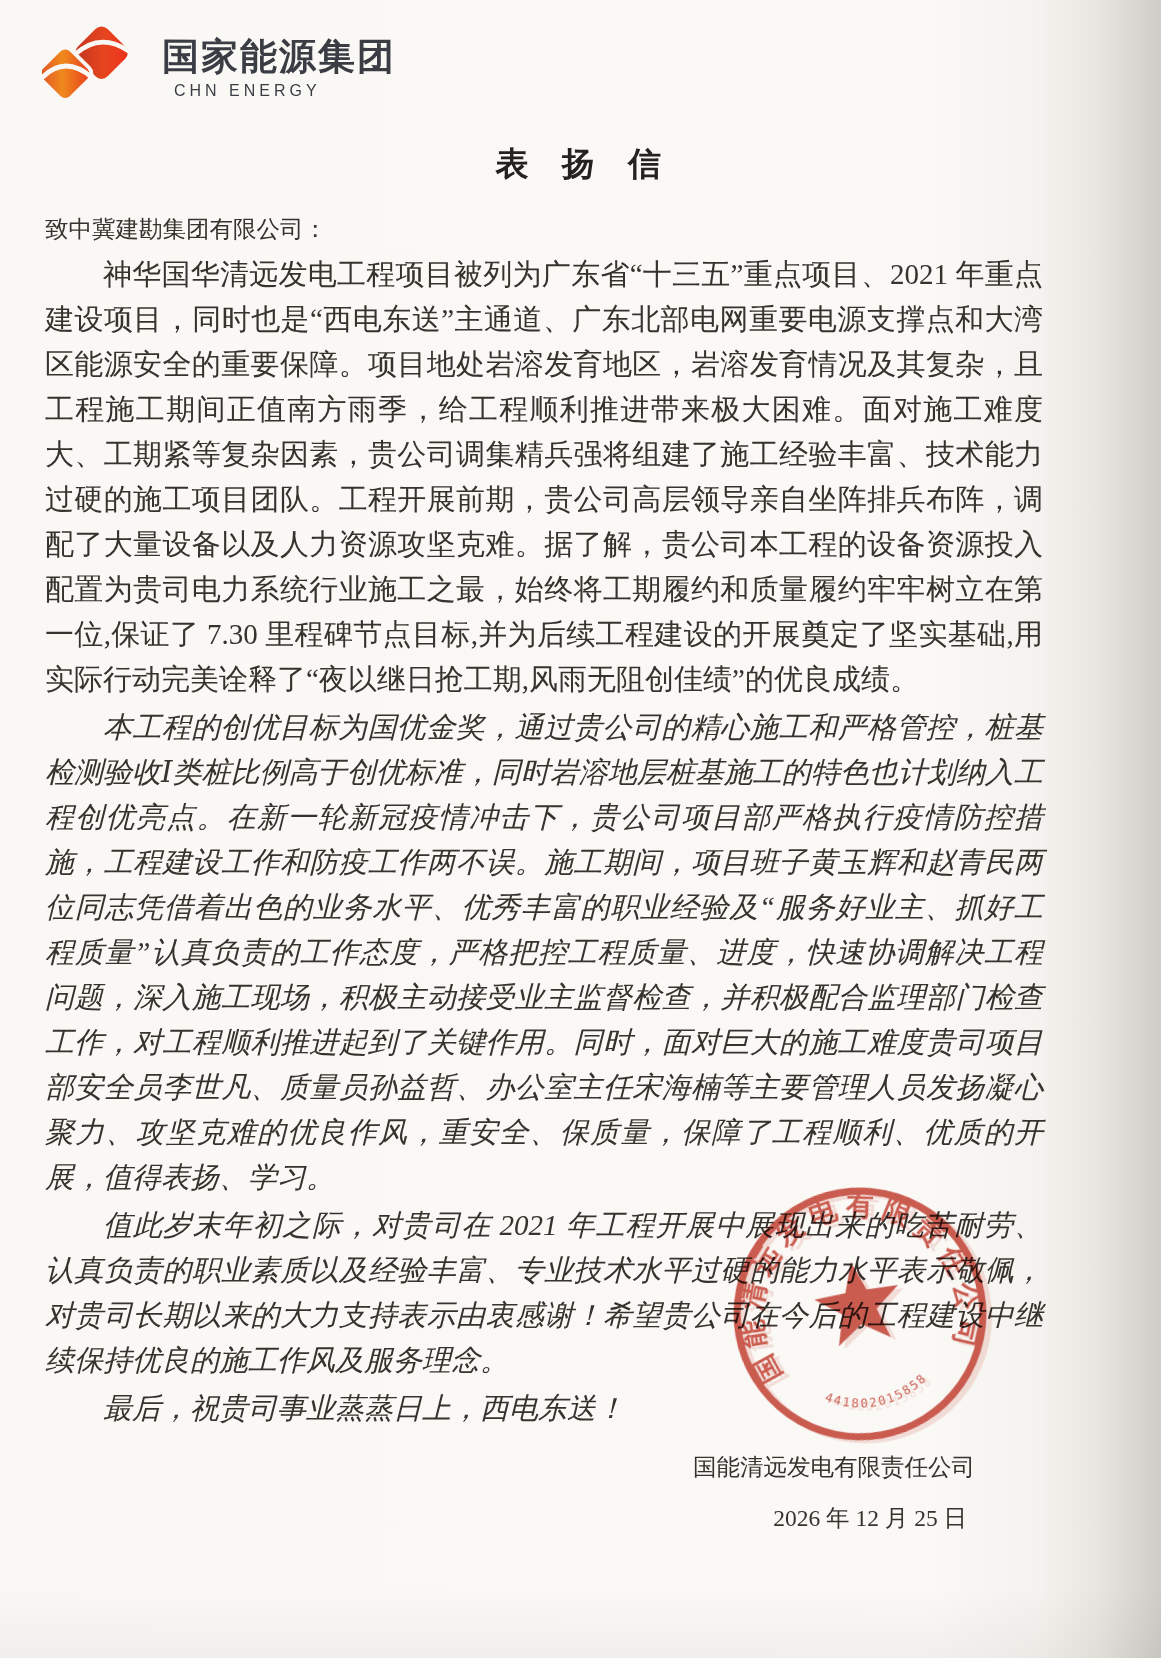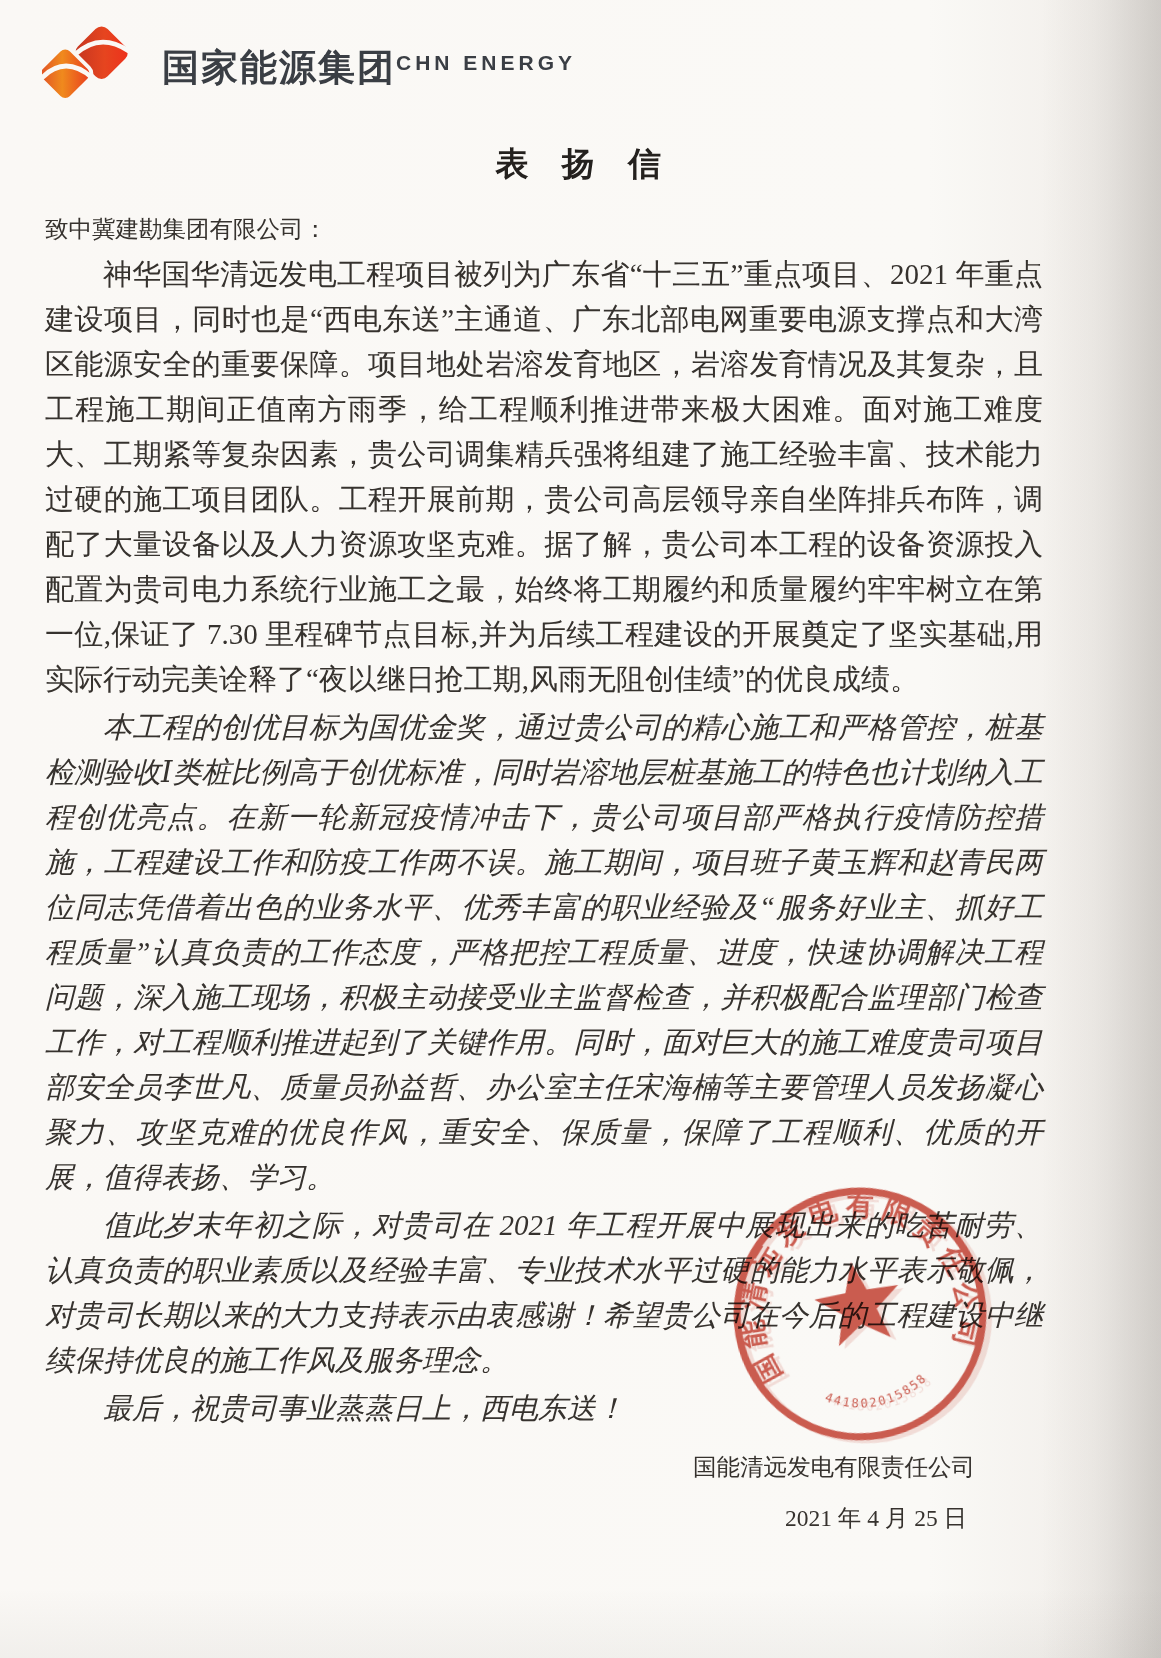--- a/index.html
+++ b/index.html
@@ -18,23 +18,23 @@
     pointer-events:none;
   }
   .bottom-shadow{
     position:absolute;left:0;bottom:0;width:100%;height:70px;
     background:linear-gradient(180deg,rgba(70,62,55,0) 0%,rgba(70,62,55,0.05) 100%);
     pointer-events:none;
   }
   
   .logo-row{display:flex;align-items:center;gap:20px;margin:24px 0 0 42px;}
   .logo-mark{flex:0 0 auto;}
-  .logo-text{display:flex;flex-direction:row;justify-content:center;}
+  .logo-text{display:flex;flex-direction:column;justify-content:center;}
   .logo-cn{font-family:"Liberation Sans","DejaVu Sans",sans-serif;font-size:37px;font-weight:700;color:#3a3e44;letter-spacing:2px;line-height:1.15;}
-  .logo-en{font-family:"Liberation Sans","DejaVu Sans",sans-serif;font-size:21px;font-weight:700;color:#3a3e44;letter-spacing:4px;margin-top:4px;}
+  .logo-en{font-family:"Liberation Sans","DejaVu Sans",sans-serif;font-size:16px;font-weight:400;color:#3a3e44;letter-spacing:4px;margin-top:4px;margin-left:12px;}
   
   .title{margin:30px 0 0 8px;text-align:center;font-size:33px;font-weight:700;letter-spacing:0.38em;color:#24211e;}
   .letter-body{padding:20px 118px 0 45px;}
   .salutation{font-size:23.5px;line-height:45px;}
   .letter-body p{margin:0;font-size:29px;line-height:45px;text-align:justify;text-indent:2em;}
   .letter-body p + p{margin-top:3px;font-style:italic;}
   
   .sig{margin-top:14px;text-align:right;padding-right:186px;font-size:23.5px;line-height:45px;}
   .sig-date{margin-top:6px;padding-right:8px;}
   
@@ -84,21 +84,21 @@
   <div class="letter-body">
     <div class="salutation">致中冀建勘集团有限公司：</div>
     <p>神华国华清远发电工程项目被列为广东省“十三五”重点项目、2021 年重点建设项目，同时也是“西电东送”主通道、广东北部电网重要电源支撑点和大湾区能源安全的重要保障。项目地处岩溶发育地区，岩溶发育情况及其复杂，且工程施工期间正值南方雨季，给工程顺利推进带来极大困难。面对施工难度大、工期紧等复杂因素，贵公司调集精兵强将组建了施工经验丰富、技术能力过硬的施工项目团队。工程开展前期，贵公司高层领导亲自坐阵排兵布阵，调配了大量设备以及人力资源攻坚克难。据了解，贵公司本工程的设备资源投入配置为贵司电力系统行业施工之最，始终将工期履约和质量履约牢牢树立在第一位,保证了 7.30 里程碑节点目标,并为后续工程建设的开展奠定了坚实基础,用实际行动完美诠释了“夜以继日抢工期,风雨无阻创佳绩”的优良成绩。</p>
     <p>本工程的创优目标为国优金奖，通过贵公司的精心施工和严格管控，桩基检测验收Ⅰ类桩比例高于创优标准，同时岩溶地层桩基施工的特色也计划纳入工程创优亮点。在新一轮新冠疫情冲击下，贵公司项目部严格执行疫情防控措施，工程建设工作和防疫工作两不误。施工期间，项目班子黄玉辉和赵青民两位同志凭借着出色的业务水平、优秀丰富的职业经验及“服务好业主、抓好工程质量”认真负责的工作态度，严格把控工程质量、进度，快速协调解决工程问题，深入施工现场，积极主动接受业主监督检查，并积极配合监理部门检查工作，对工程顺利推进起到了关键作用。同时，面对巨大的施工难度贵司项目部安全员李世凡、质量员孙益哲、办公室主任宋海楠等主要管理人员发扬凝心聚力、攻坚克难的优良作风，重安全、保质量，保障了工程顺利、优质的开展，值得表扬、学习。</p>
     <p>值此岁末年初之际，对贵司在 2021 年工程开展中展现出来的吃苦耐劳、认真负责的职业素质以及经验丰富、专业技术水平过硬的能力水平表示敬佩，对贵司长期以来的大力支持表示由衷感谢！希望贵公司在今后的工程建设中继续保持优良的施工作风及服务理念。</p>
     <p>最后，祝贵司事业蒸蒸日上，西电东送！</p>
   </div>
 
   <div class="sig">
     <div class="sig-company">国能清远发电有限责任公司</div>
-    <div class="sig-date">2021 年 4 月 25 日</div>
+    <div class="sig-date">2026 年 12 月 25 日</div>
   </div>
 
   <div class="seal">
     <svg width="264" height="264" viewBox="0 0 260 260" aria-hidden="true">
       <defs>
         <path id="sealArcTop" d="M 46 178.5 A 97 97 0 1 1 214 178.5" fill="none"></path>
         <path id="sealArcBottom" d="M 77.2 205.4 A 92 92 0 0 0 182.8 205.4" fill="none"></path>
       </defs>
       <circle class="seal-ring" cx="130" cy="130" r="121"></circle>
       <polygon class="seal-star" points="130,78 140.6,107.4 171.8,108.4 147.1,127.6 155.9,157.6 130,140 104.1,157.6 112.9,127.6 88.2,108.4 119.4,107.4"></polygon>

